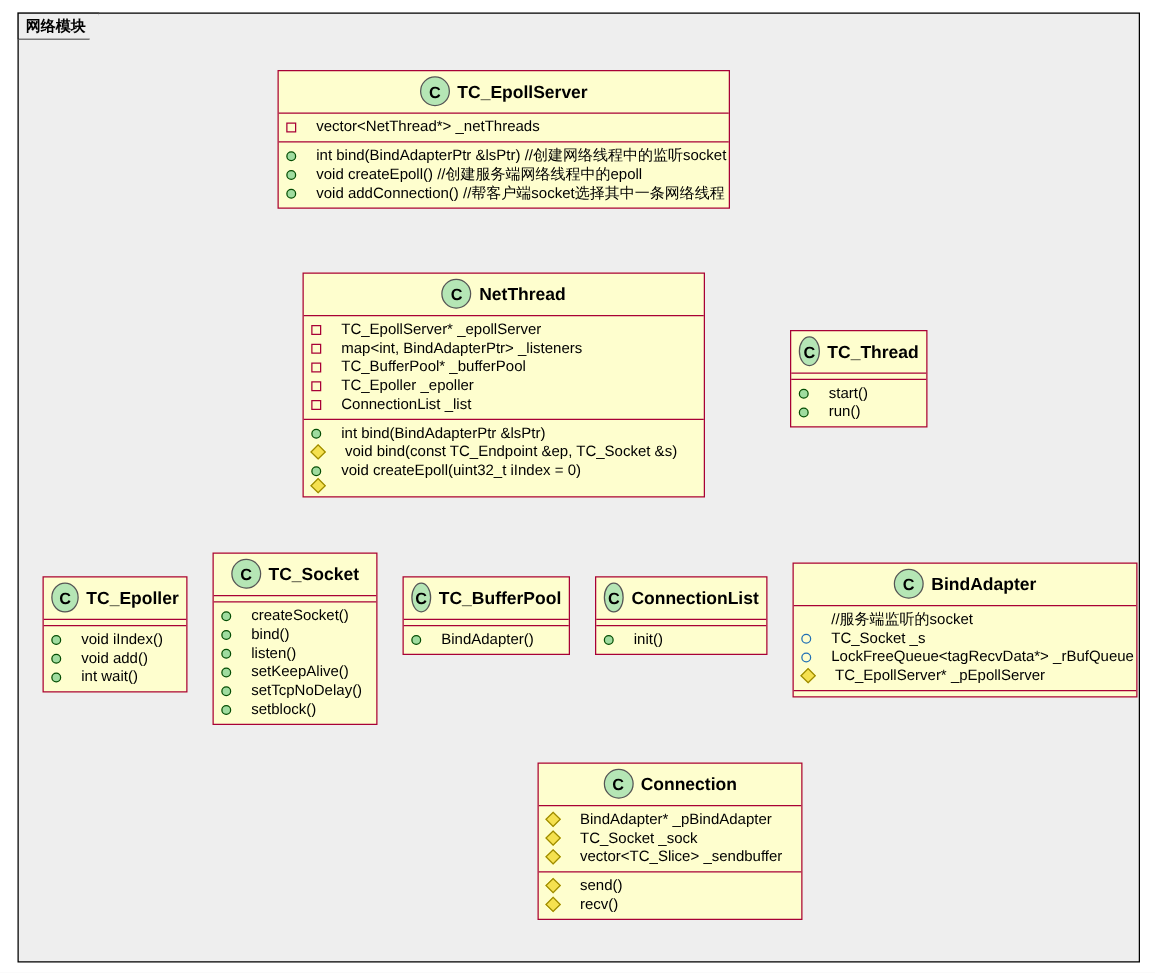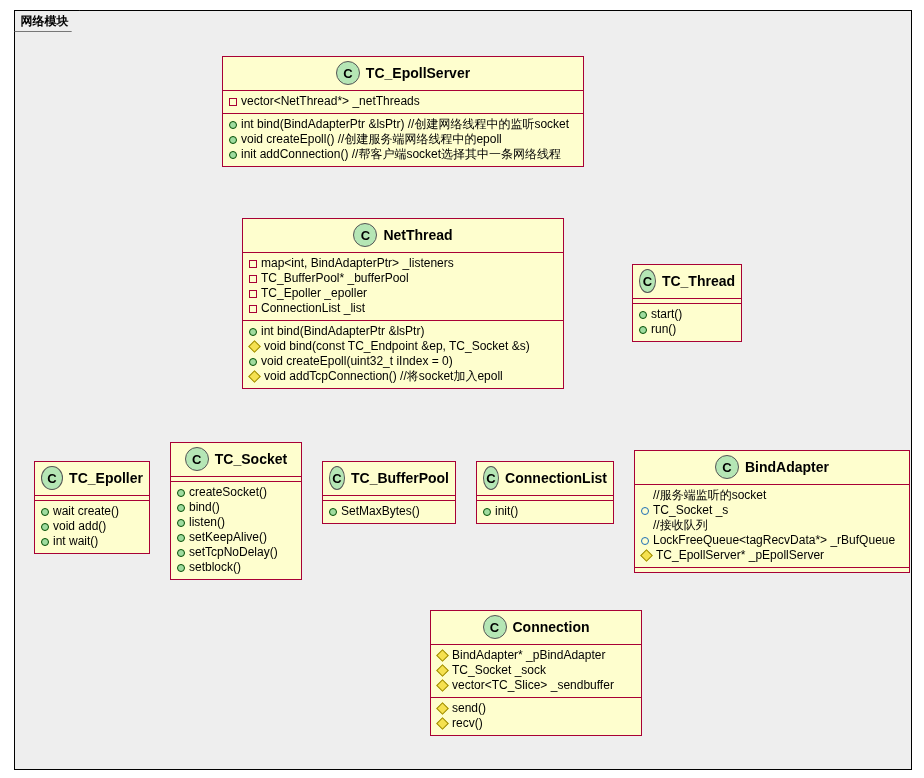--- a/index.html
+++ b/index.html
@@ -81,21 +81,21 @@
     padding: 3px 6px 4px 6px;
     border-bottom: 1px solid #a80036;
   }
   .section:last-child {
     border-bottom: none;
     text-align: center;
   }
   .row {
     display: flex;
     align-items: center;
-    gap: 4px;
+    gap: 16px;
     line-height: 15px;
     white-space: nowrap;
   }
   .vis {
     display: inline-block;
     width: 8px;
     height: 8px;
     flex-shrink: 0;
     box-sizing: border-box;
   }
@@ -183,33 +183,37 @@
       <div class="row">
           <span class="vis vis-public-method"></span>
           <span>int bind(BindAdapterPtr &amp;lsPtr) //创建网络线程中的监听socket</span>
         </div>
       <div class="row">
           <span class="vis vis-public-method"></span>
           <span>void createEpoll() //创建服务端网络线程中的epoll</span>
         </div>
       <div class="row">
           <span class="vis vis-public-method"></span>
-          <span>init addConnection() //帮客户端socket选择其中一条网络线程</span>
+          <span>void addConnection() //帮客户端socket选择其中一条网络线程</span>
         </div>
     </div>
   </div>
 
   <div class="class-box" style="left:242px; top:218px; width:322px;">
     <div class="c-title">
       <span class="c-badge">C</span>
       <span class="c-name">NetThread</span>
     </div>
     <div class="section">
       <div class="row">
           <span class="vis vis-private-field"></span>
+          <span>TC_EpollServer* _epollServer</span>
+        </div>
+      <div class="row">
+          <span class="vis vis-private-field"></span>
           <span>map&lt;int, BindAdapterPtr&gt; _listeners</span>
         </div>
       <div class="row">
           <span class="vis vis-private-field"></span>
           <span>TC_BufferPool* _bufferPool</span>
         </div>
       <div class="row">
           <span class="vis vis-private-field"></span>
           <span>TC_Epoller _epoller</span>
         </div>
@@ -226,21 +230,20 @@
       <div class="row">
           <span class="vis vis-protected"></span>
           <span>void bind(const TC_Endpoint &amp;ep, TC_Socket &amp;s)</span>
         </div>
       <div class="row">
           <span class="vis vis-public-method"></span>
           <span>void createEpoll(uint32_t iIndex = 0)</span>
         </div>
       <div class="row">
           <span class="vis vis-protected"></span>
-          <span>void addTcpConnection() //将socket加入epoll</span>
         </div>
     </div>
   </div>
 
   <div class="class-box" style="left:632px; top:264px; width:110px;">
     <div class="c-title">
       <span class="c-badge">C</span>
       <span class="c-name">TC_Thread</span>
     </div>
     <div class="section" style="height:4px;padding:0;"></div>
@@ -258,21 +261,21 @@
 
   <div class="class-box" style="left:34px; top:461px; width:116px;">
     <div class="c-title">
       <span class="c-badge">C</span>
       <span class="c-name">TC_Epoller</span>
     </div>
     <div class="section" style="height:4px;padding:0;"></div>
     <div class="section">
       <div class="row">
           <span class="vis vis-public-method"></span>
-          <span>wait create()</span>
+          <span>void iIndex()</span>
         </div>
       <div class="row">
           <span class="vis vis-public-method"></span>
           <span>void add()</span>
         </div>
       <div class="row">
           <span class="vis vis-public-method"></span>
           <span>int wait()</span>
         </div>
     </div>
@@ -314,21 +317,21 @@
 
   <div class="class-box" style="left:322px; top:461px; width:134px;">
     <div class="c-title">
       <span class="c-badge">C</span>
       <span class="c-name">TC_BufferPool</span>
     </div>
     <div class="section" style="height:4px;padding:0;"></div>
     <div class="section">
       <div class="row">
           <span class="vis vis-public-method"></span>
-          <span>SetMaxBytes()</span>
+          <span>BindAdapter()</span>
         </div>
     </div>
   </div>
 
   <div class="class-box" style="left:476px; top:461px; width:138px;">
     <div class="c-title">
       <span class="c-badge">C</span>
       <span class="c-name">ConnectionList</span>
     </div>
     <div class="section" style="height:4px;padding:0;"></div>
@@ -348,24 +351,20 @@
     <div class="section">
       <div class="row">
           <span style="width:8px"></span>
           <span>//服务端监听的socket</span>
         </div>
       <div class="row">
           <span class="vis vis-package"></span>
           <span>TC_Socket _s</span>
         </div>
       <div class="row">
-          <span style="width:8px"></span>
-          <span>//接收队列</span>
-        </div>
-      <div class="row">
           <span class="vis vis-package"></span>
           <span>LockFreeQueue&lt;tagRecvData*&gt; _rBufQueue</span>
         </div>
       <div class="row">
           <span class="vis vis-protected"></span>
           <span>TC_EpollServer* _pEpollServer</span>
         </div>
     </div>
     <div class="section" style="height:4px;padding:0;"></div>
   </div>

